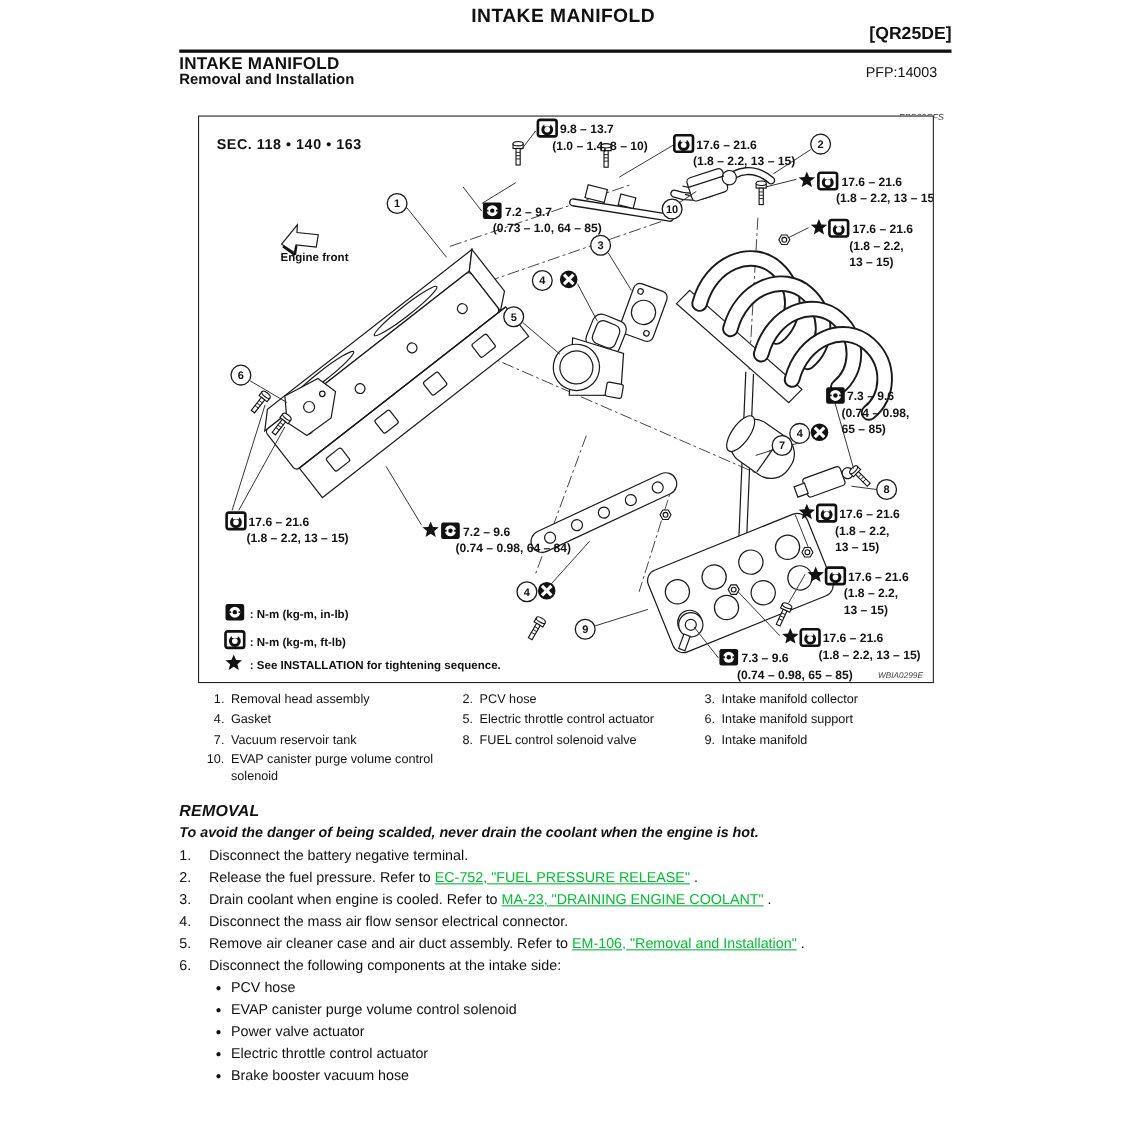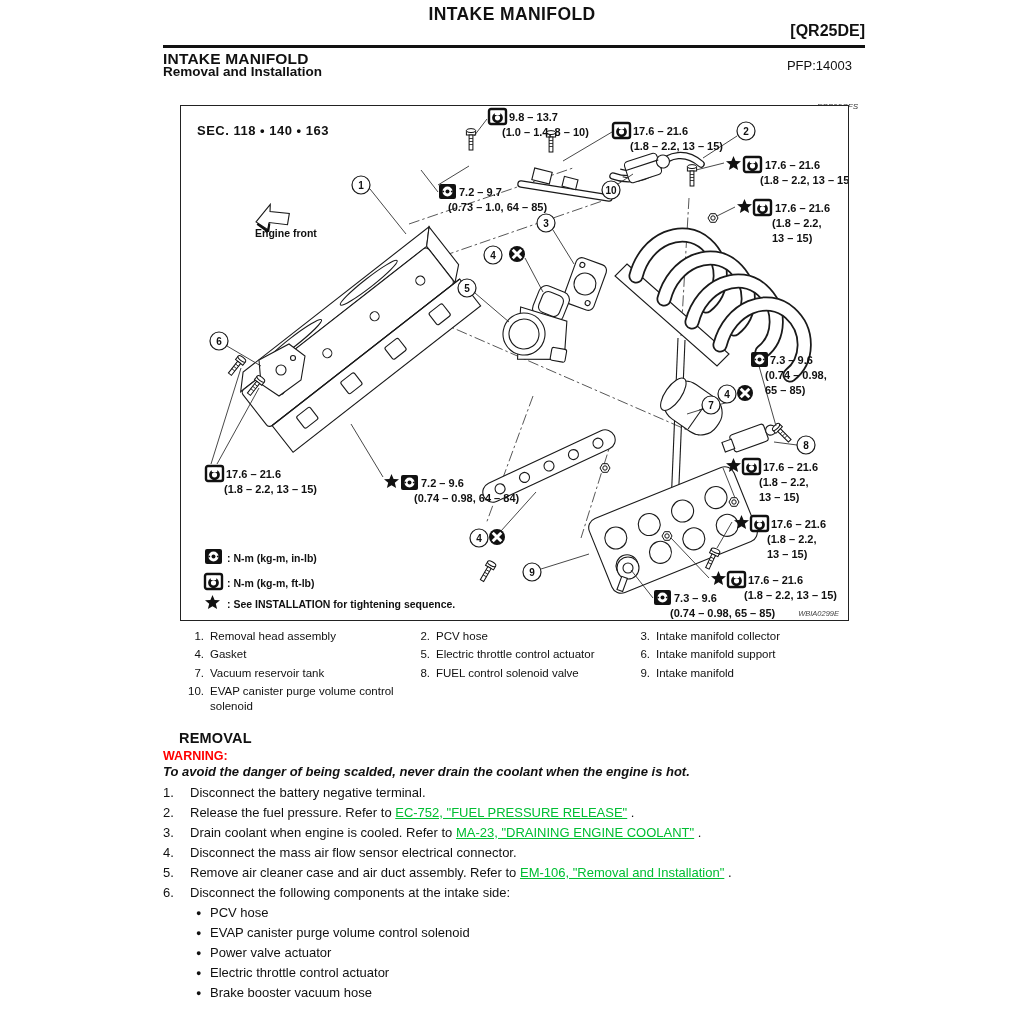--- a/index.html
+++ b/index.html
@@ -36,21 +36,21 @@
   .runo{stroke:#1a1a1a;stroke-width:15;fill:none;stroke-linecap:round;}
   .runi{stroke:#fff;stroke-width:11.5;fill:none;stroke-linecap:round;}
   
   #parts-list{top:629px;left:178px;width:700px;font-size:11.5px;line-height:1.25;
     display:grid;grid-template-columns:26px 190px 24px 184px 24px auto;column-gap:6px;row-gap:4px;}
   .pnum{text-align:right;white-space:nowrap;}
   .pname{}
   #part10-name{grid-column:2/7;max-width:212px;}
   
   #removal-sec{top:730px;left:163px;width:714px;font-size:13px;}
-  #removal-heading{font-size:14.5px;font-weight:bold;margin:0 0 3px 16px;letter-spacing:.2px;}
+  #removal-heading{font-size:14.5px;font-weight:bold;margin:0 0 3px 0;letter-spacing:.2px;font-style:italic;}
   #warning-label{color:#f00;font-weight:bold;font-size:12.5px;margin:1px 0 1px 0;}
   #warning-text{font-weight:bold;font-size:13px;margin:1px 0 4px 0;font-style:italic;}
   .step{display:flex;line-height:20px;}
   .snum{width:27px;flex:0 0 27px;}
   .stext{flex:1;}
   .glink{color:#00BE32;text-decoration:underline;cursor:pointer;}
   .bullets{margin-left:33px;margin-top:0;}
   .bullet-row{display:flex;line-height:20px;}
   .bdot{width:14px;flex:0 0 14px;font-size:9px;line-height:20px;}
 </style>
@@ -436,21 +436,20 @@
   <div class="pnum">8.</div>
   <div class="pname">FUEL control solenoid valve</div>
   <div class="pnum">9.</div>
   <div class="pname">Intake manifold</div>
   <div class="pnum">10.</div>
   <div class="pname" id="part10-name">EVAP canister purge volume control solenoid</div>
 </div>
 
 <div class="abs" id="removal-sec">
   <div id="removal-heading">REMOVAL</div>
-  <div id="warning-label">WARNING:</div>
   <div id="warning-text">To avoid the danger of being scalded, never drain the coolant when the engine is hot.</div>
 
   <div class="step">
     <span class="snum">1.</span>
     <span class="stext"><span>Disconnect the battery negative terminal.</span><a class="glink"></a><span></span></span>
   </div>
   <div class="step">
     <span class="snum">2.</span>
     <span class="stext"><span>Release the fuel pressure. Refer to </span><a class="glink">EC-752, "FUEL PRESSURE RELEASE"</a><span> .</span></span>
   </div>

